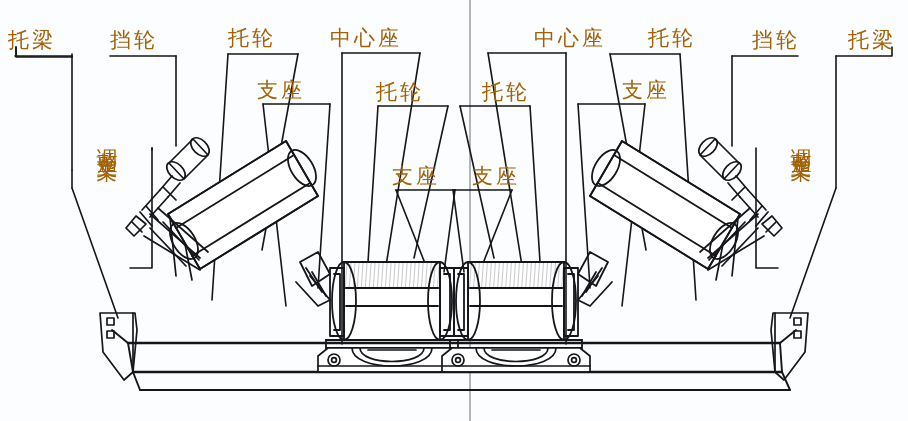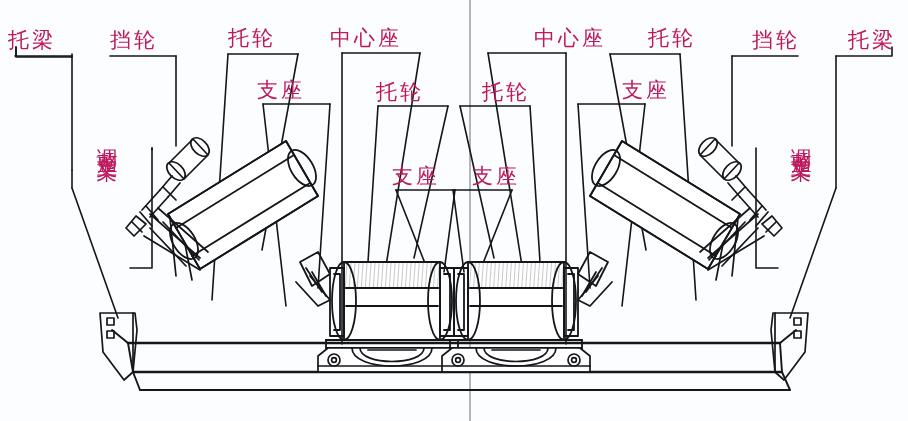--- a/index.html
+++ b/index.html
@@ -3,21 +3,21 @@
 <meta charset="utf-8">
 <style>
   html,body{margin:0;padding:0;background:#ffffff;}
   body{font-family:"DejaVu Sans","Liberation Sans",sans-serif;}
   #stage{position:relative;width:908px;height:421px;background:#fcfdfe;overflow:hidden;}
   #stage svg{position:absolute;left:0;top:0;}
   .lbl{
     position:absolute;
     font-family:"DejaVu Sans","Liberation Sans",sans-serif;
     font-size:21px;
-    color:#be185d;
+    color:#a16207;
     letter-spacing:3px;
     white-space:nowrap;
     line-height:1;
     font-weight:400;
   }
   .lbl.vert{
     writing-mode:vertical-rl;
     text-orientation:upright;
     letter-spacing:4px;
     font-size:21px;

